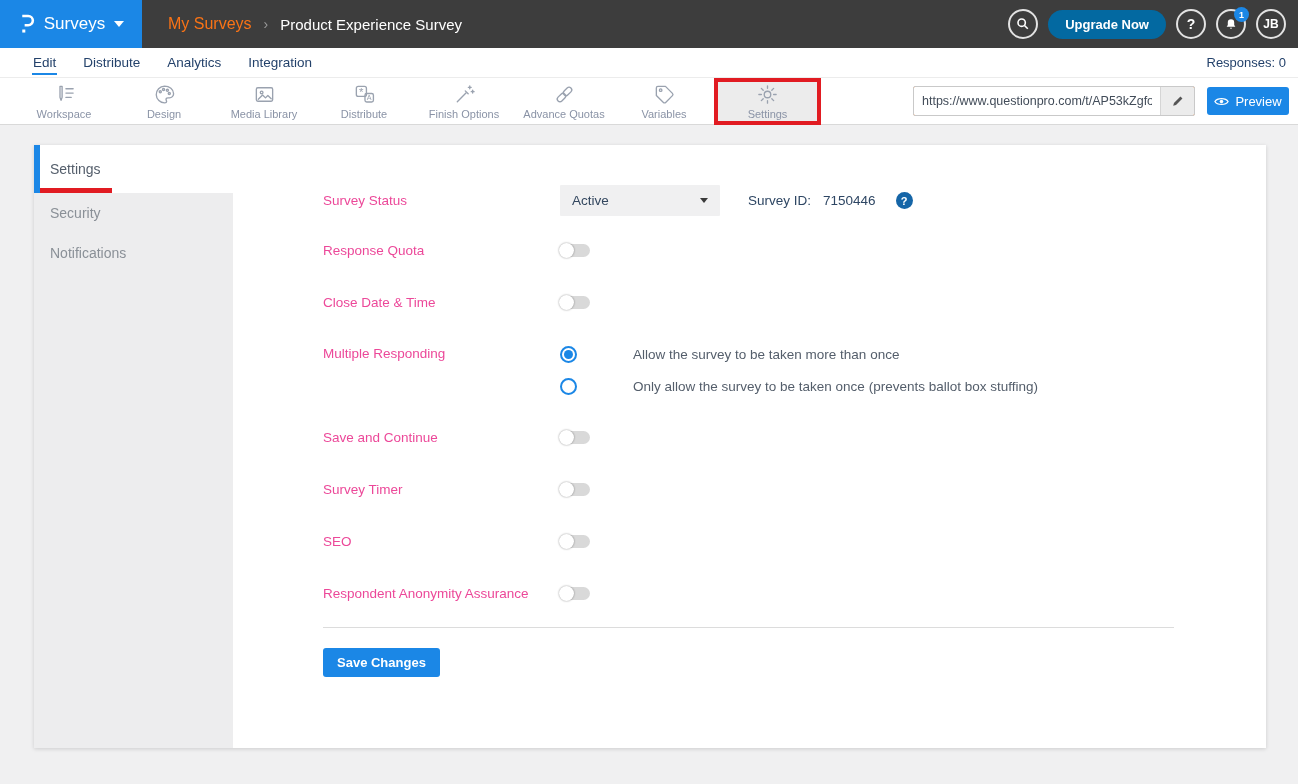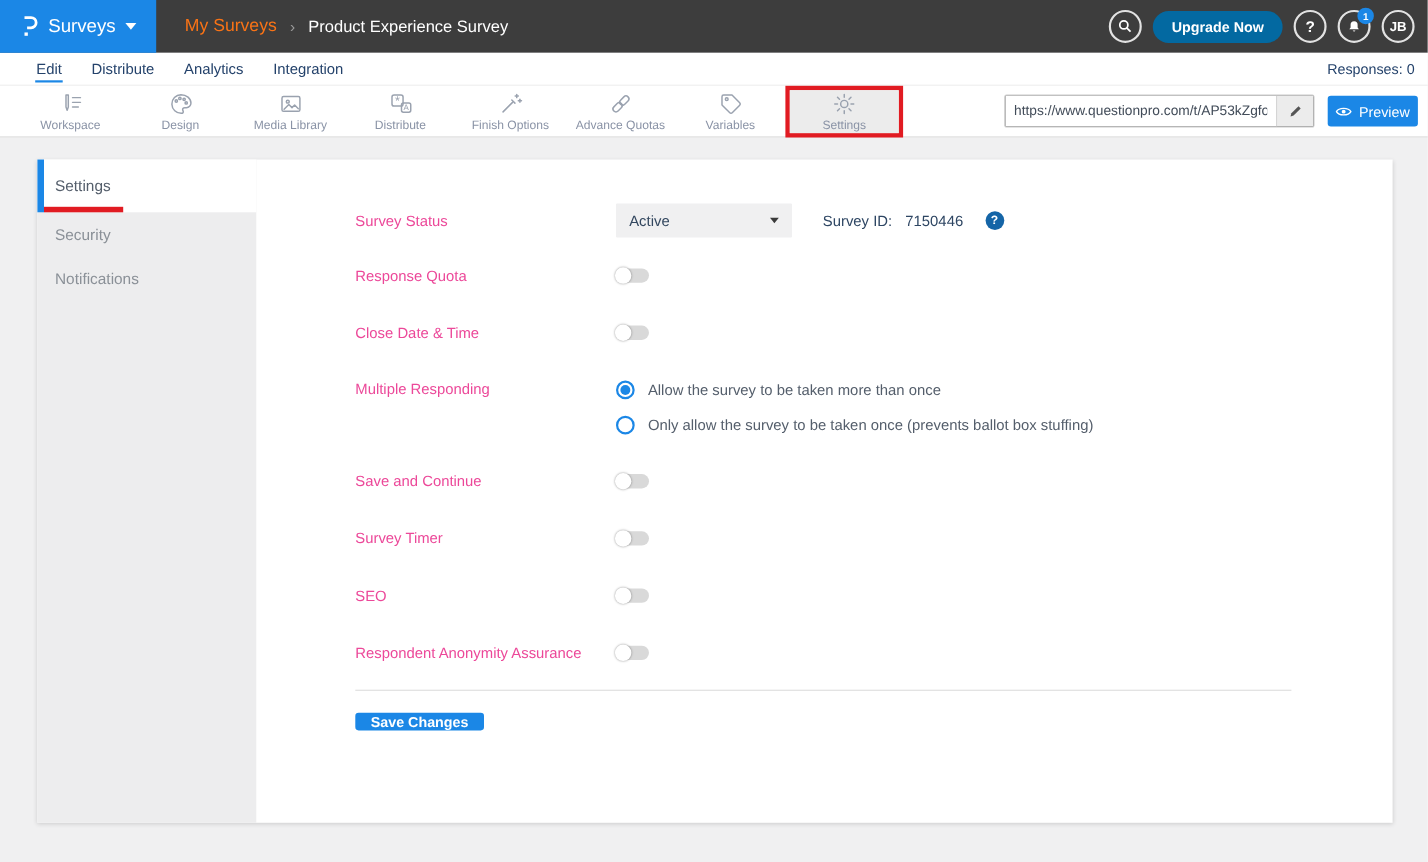--- a/index.html
+++ b/index.html
@@ -66,21 +66,21 @@
   .tool-icon { stroke:#9aa2af; fill:none; stroke-width:1.4; stroke-linecap:round; stroke-linejoin:round; }
   .red-annotation {
     width:107px; height:47px; border:4px solid #e11b22; display:flex;
     align-items:stretch; justify-content:stretch;
   }
   .red-annotation .tool-item { width:100%; height:100%; background:#ececec; }
 
   .url-group { margin-left:auto; display:flex; align-items:center; gap:12px; padding-right:9px; }
   .url-wrap {
     width:282px; height:30px; border:1px solid #c9c9c9; border-radius:2px;
-    background:#737373; display:flex; align-items:stretch; overflow:hidden;
+    background:#f97316; display:flex; align-items:stretch; overflow:hidden;
   }
   .url-input {
     flex:1; border:none; outline:none; font-family:inherit; font-size:12.5px;
     color:#424c59; padding:0 8px; background:#fff; min-width:0;
   }
   .pencil-seg {
     width:34px; background:#ececec; border-left:1px solid #d5d5d5;
     display:flex; align-items:center; justify-content:center; cursor:pointer;
   }
   .preview-btn {
@@ -129,31 +129,31 @@
   .toggle {
     width:30px; height:13px; border-radius:7px; background:#d9d9d9;
     position:relative; cursor:pointer; display:inline-block;
   }
   .toggle .knob {
     position:absolute; left:-1px; top:-1px; width:15px; height:15px; border-radius:50%;
     background:#fff; box-shadow:0 0 2px rgba(0,0,0,.45);
   }
   .row-radio { align-items:flex-start; margin-bottom:34px; }
   .radio-col { display:flex; flex-direction:column; gap:15px; }
-  .radio-opt { display:flex; align-items:center; cursor:pointer; }
+  .radio-opt { display:flex; align-items:center; cursor:pointer;gap:44px; }
   .radio {
     width:17px; height:17px; border-radius:50%; border:2px solid #1b87e6;
     background:#fff; display:flex; align-items:center; justify-content:center; flex:0 0 auto;
   }
   .radio .dot { width:9px; height:9px; border-radius:50%; background:#1b87e6; display:none; }
   .radio.selected .dot { display:block; }
   .radio-text { margin-left:12px; font-size:13.5px; color:#545e6b; }
   .divider { border-top:1px solid #dcdcdc; margin-top:-10px; }
   .save-btn {
-    margin-top:20px; height:16px; padding:0 14px; background:#1b87e6; border:none;
+    margin-top:20px; height:29px; padding:0 14px; background:#1b87e6; border:none;
     border-radius:3px; color:#fff; font-size:13px; font-weight:bold;
     font-family:inherit; cursor:pointer;
   }
 </style>
 </head>
 <body>
 
 <header class="topbar">
   <div class="brand">
     <svg width="17" height="22" viewBox="0 0 20 26">

